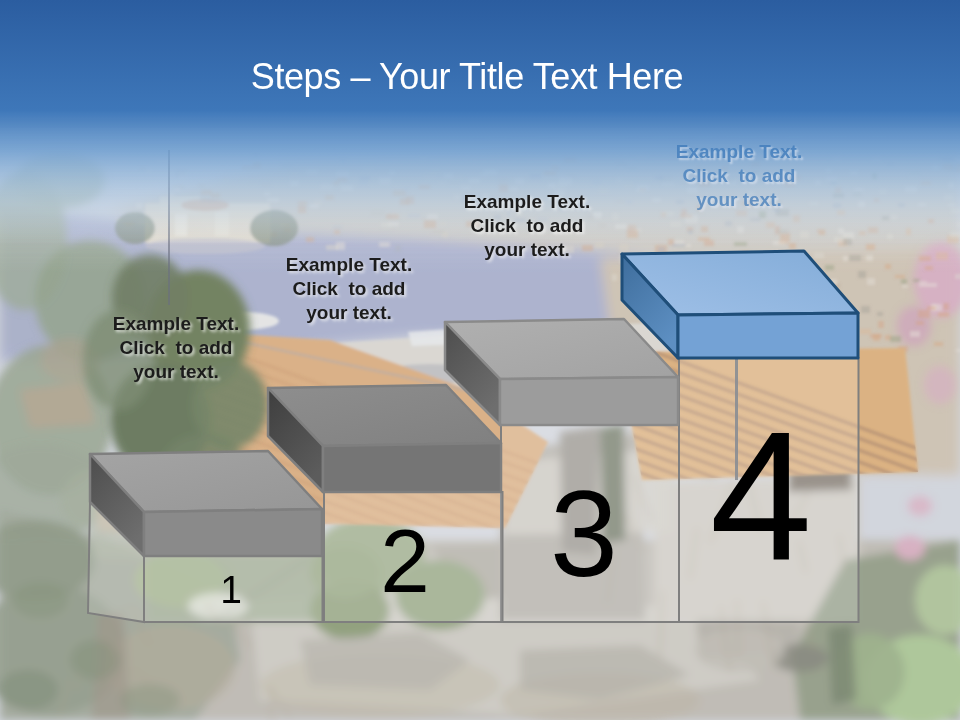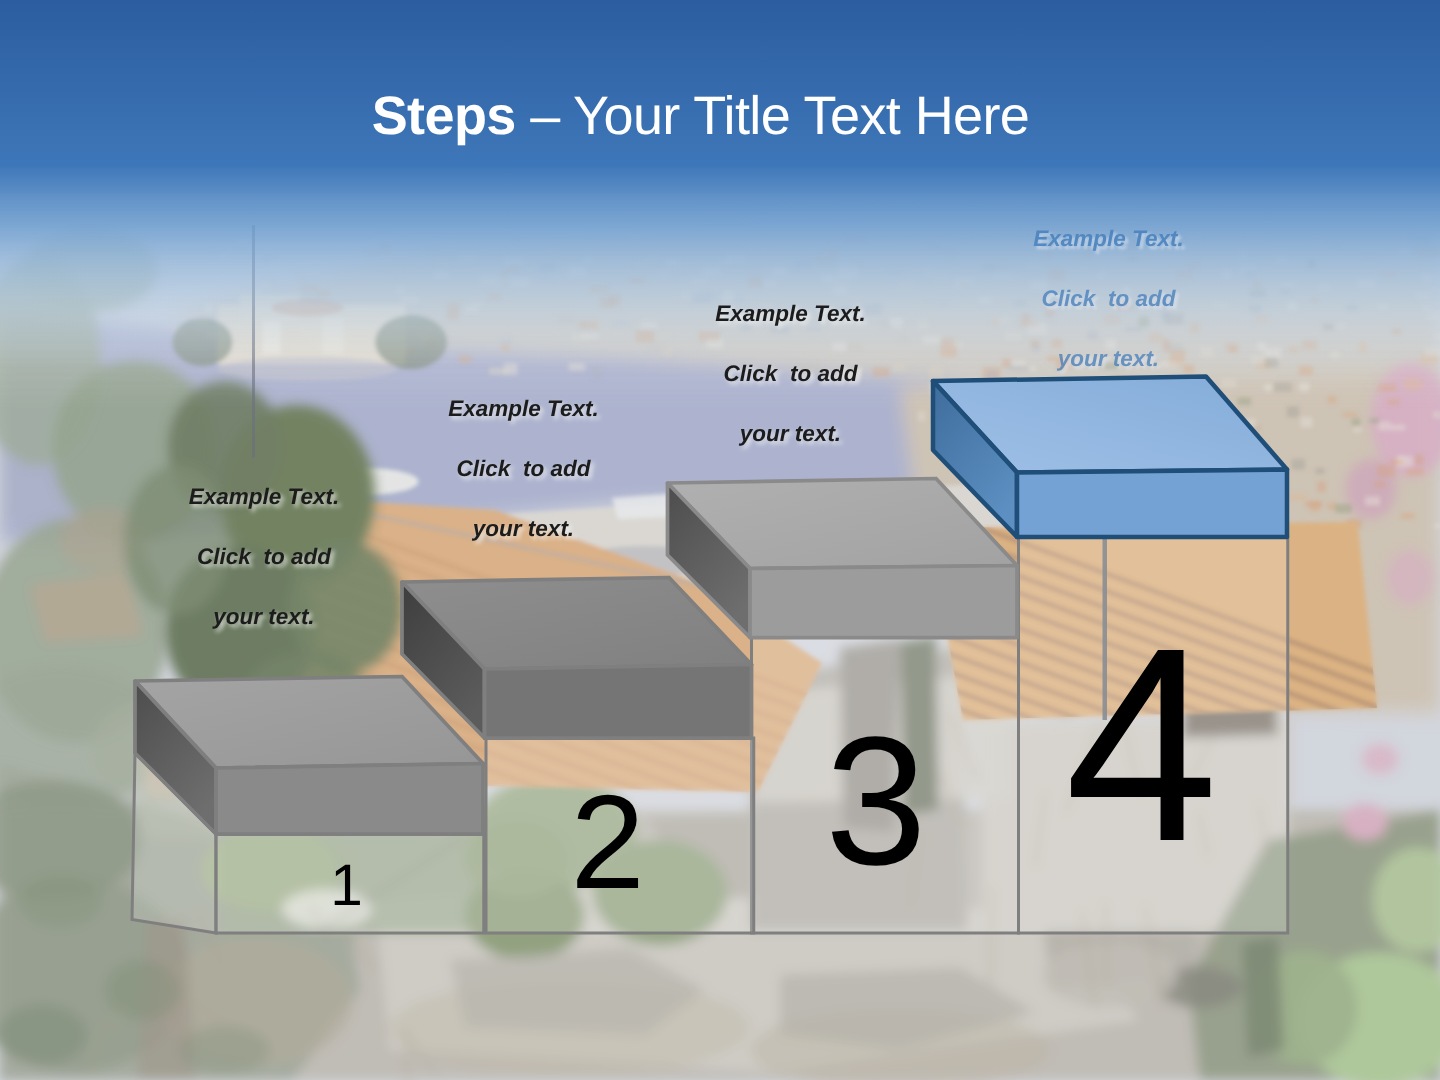--- a/index.html
+++ b/index.html
@@ -1,19 +1,19 @@
 <!DOCTYPE html>
 <html><head>
 <meta charset="utf-8">
 <style>
   html,body{margin:0;padding:0;}
   body{width:960px;height:720px;overflow:hidden;font-family:"Liberation Sans",sans-serif;}
   #slide{position:relative;width:960px;height:720px;}
   svg{display:block;}
-  .lbl{position:absolute;text-align:center;font-style:italic;font-weight:bold;font-size:15px;line-height:40px;color:#1c1c1c;text-shadow:2px 2px 3px rgba(246,246,244,0.75);}
+  .lbl{position:absolute;text-align:center;font-weight:bold;font-size:19px;line-height:24px;color:#1c1c1c;text-shadow:2px 2px 3px rgba(246,246,244,0.75);}
 </style>
 </head>
 <body>
 <div id="slide">
 <svg width="960" height="720" viewBox="0 0 960 720">
 <defs>
   <linearGradient id="sky" x1="0" y1="0" x2="0" y2="1">
     <stop offset="0" stop-color="#2b5da0" stop-opacity="1"></stop>
     <stop offset="0.45" stop-color="#3e77b9" stop-opacity="1"></stop>
     <stop offset="0.62" stop-color="#6d9dcf" stop-opacity="0.85"></stop>
@@ -730,21 +730,21 @@
   <polygon points="90,454 268,451 322,509 144,512" fill="url(#grayTop)"></polygon>
 
   <polygon points="90,454 144,512 144,556 90,502" fill="url(#grayLeft)"></polygon>
 
   <polygon points="144,512 322,509 322,556 144,556" fill="#8a8a8a"></polygon>
 </g>
 
 <text x="231" y="603" font-size="39" fill="#000000" text-anchor="middle">1</text>
 </svg>
 
-<div style="position:absolute;left:-6px;top:56px;width:946px;text-align:center;color:#ffffff;font-size:36px;letter-spacing:-0.4px;"><span style="font-weight:bold;margin-top:24px;">Steps</span> – Your Title Text Here</div>
+<div style="position:absolute;left:-6px;top:56px;width:946px;text-align:center;color:#ffffff;font-size:36px;letter-spacing:-0.4px;"><span style="font-weight:normal;margin-top:24px;">Steps</span> – Your Title Text Here</div>
 
 <div class="lbl" style="left:56px;top:312px;width:240px;">Example Text.<br>Click&nbsp; to add<br>your text.</div>
 
 <div class="lbl" style="left:229px;top:253px;width:240px;">Example Text.<br>Click&nbsp; to add<br>your text.</div>
 
 <div class="lbl" style="left:407px;top:190px;width:240px;">Example Text.<br>Click&nbsp; to add<br>your text.</div>
 
 <div class="lbl" style="left:619px;top:140px;width:240px;color:#3876b8;opacity:0.68;text-shadow:2px 2px 2px rgba(225,232,244,0.9);">Example Text.<br>Click&nbsp; to add<br>your text.</div>
 </div>
 

